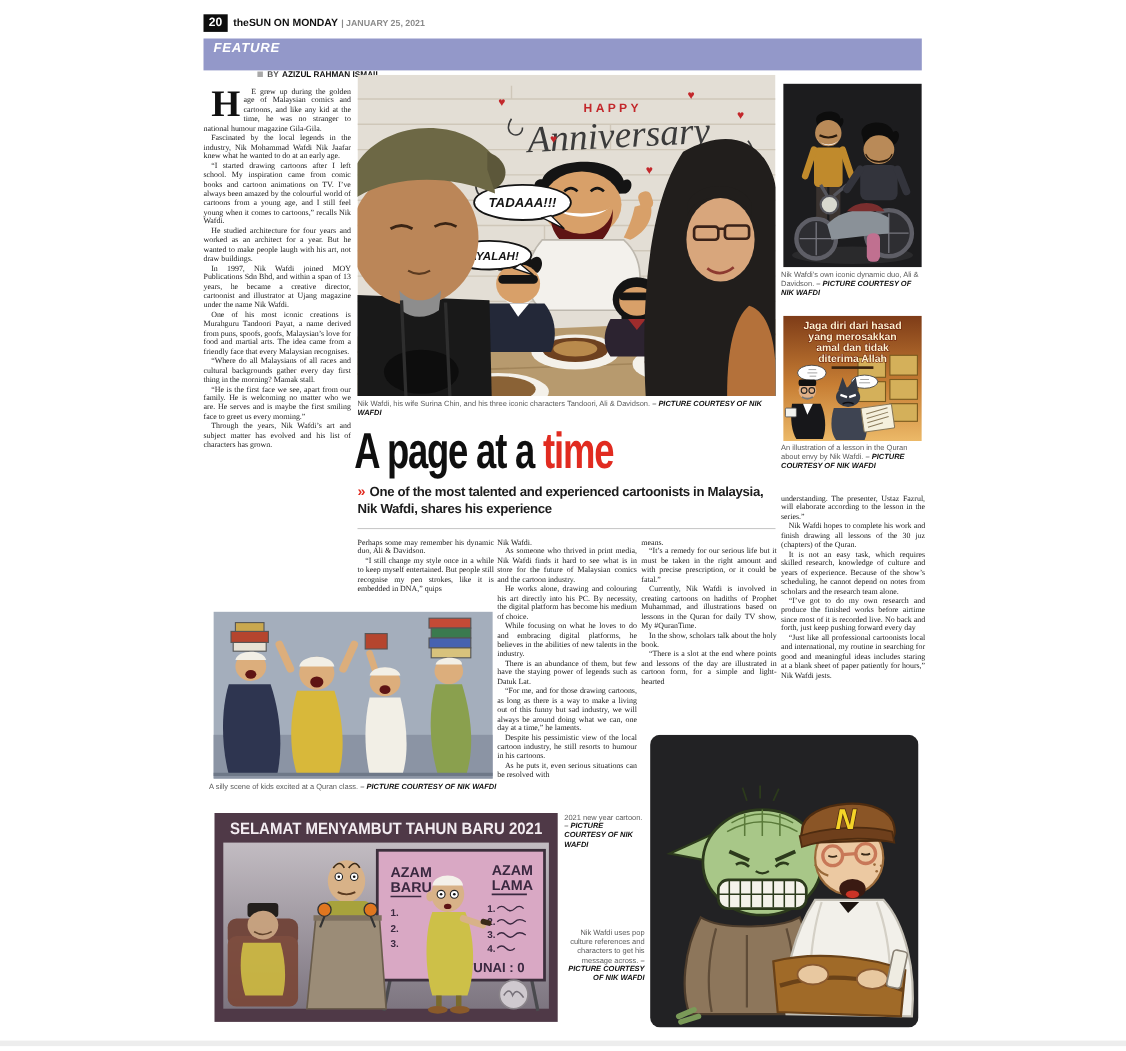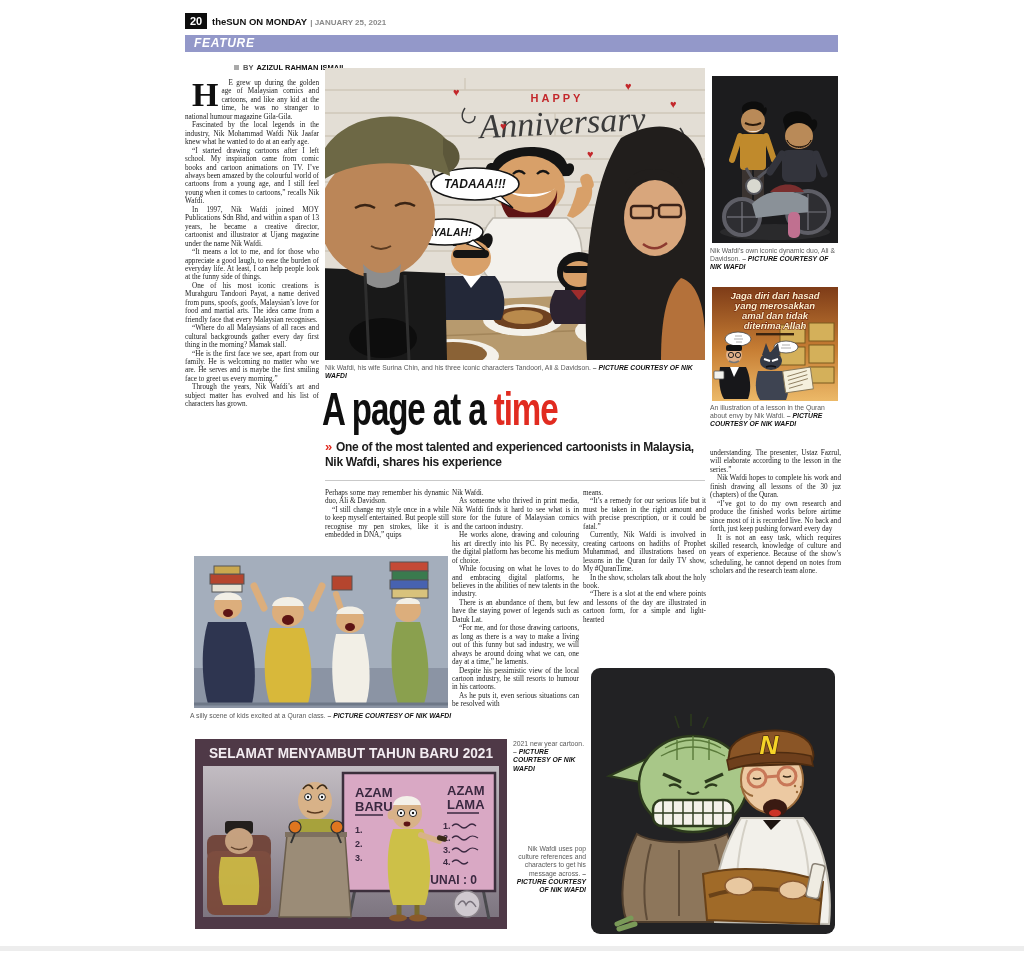--- a/index.html
+++ b/index.html
@@ -4,21 +4,21 @@
 <style>
   html,body{margin:0;padding:0;background:#fff;}
   #canvas{position:relative;width:1024px;height:955px;background:#fff;overflow:hidden;
           font-family:"Liberation Serif",serif;color:#1a1a1a;}
   .abs{position:absolute;}
   
   .pagenum{left:185px;top:13px;width:22px;height:16px;background:#0d0d0d;color:#fff;
            font:700 11px/16px "Liberation Sans",sans-serif;text-align:center;}
   .masthead{left:212px;top:16px;font:700 9.5px "Liberation Sans",sans-serif;color:#101010;white-space:nowrap;}
   .masthead .date{font-weight:700;color:#8a8a8a;font-size:8px;margin-left:3px;}
-  .featurebar{left:185px;top:35px;width:644px;height:17px;background:#9398c9;color:#fff;
+  .featurebar{left:185px;top:35px;width:644px;height:29px;background:#9398c9;color:#fff;
               font:italic 800 12px/17px "Liberation Sans",sans-serif;padding-left:9px;letter-spacing:.7px;}
   .byline{left:186px;top:63px;font:700 7.5px "Liberation Sans",sans-serif;color:#111;padding-left:48px;}
   .byline .sq{display:inline-block;width:5px;height:5px;background:#a9a9a9;margin-right:4px;}
   .byline .by{color:#555;margin-right:3px;}
   
   .bodycol{font-size:7.2px;line-height:8.45px;text-align:justify;}
   .bodycol p{margin:0;text-indent:7px;}
   .noindent p:first-child{text-indent:0;}
   .col1{left:185px;top:79px;width:134px;}
   .col2{left:325px;top:489px;width:124px;}
@@ -41,21 +41,21 @@
   .cap-main{left:325px;top:364px;width:378px;}
   .cap-class{left:190px;top:712px;width:262px;}
   .cap-duo{left:710px;top:247px;width:128px;}
   .cap-lesson{left:710px;top:404px;width:128px;}
   .cap-newyear{left:513px;top:740px;width:72px;}
   .cap-pop{left:509px;top:845px;width:77px;text-align:right;}
   
   .img-main{left:325px;top:68px;width:380px;height:292px;}
   .img-class{left:194px;top:556px;width:254px;height:152px;}
   .img-duo{left:712px;top:76px;width:126px;height:167px;}
-  .img-lesson{left:712px;top:287px;width:126px;height:114px;font-style:italic;}
+  .img-lesson{left:712px;top:287px;width:126px;height:114px;}
   .img-newyear{left:193px;top:739px;width:316px;height:190px;}
   .img-yoda{left:591px;top:668px;width:244px;height:266px;}
   .img-main svg,.img-class svg,.img-duo svg,.img-lesson svg,.img-newyear svg,.img-yoda svg{display:block;width:100%;height:100%;}
   .bottomstrip{left:0;top:946px;width:1024px;height:5px;background:#ededed;}
 </style>
 </head>
 <body>
 
 <div id="canvas">
 
@@ -67,22 +67,22 @@
 
   <div class="abs byline">
     <span class="sq"></span><span class="by">BY</span><span>AZIZUL RAHMAN ISMAIL</span>
   </div>
 
   <div class="abs bodycol col1">
     <p class="lead"><span class="dropcap">H</span><span>E grew up during the golden age of Malaysian comics and cartoons, and like any kid at the time, he was no stranger to national humour magazine Gila-Gila.</span></p>
     <div>
         <p>Fascinated by the local legends in the industry, Nik Mohammad Wafdi Nik Jaafar knew what he wanted to do at an early age.</p>
         <p>“I started drawing cartoons after I left school. My inspiration came from comic books and cartoon animations on TV. I’ve always been amazed by the colourful world of cartoons from a young age, and I still feel young when it comes to cartoons,” recalls Nik Wafdi.</p>
+        <p>He studied architecture for four years and worked as an architect for a year. But he wanted to make people laugh with his art, not draw buildings.</p>
         <p>In 1997, Nik Wafdi joined MOY Publications Sdn Bhd, and within a span of 13 years, he became a creative director, cartoonist and illustrator at Ujang magazine under the name Nik Wafdi.</p>
-        <p>“It means a lot to me, and for those who appreciate a good laugh, to ease the burden of everyday life. At least, I can help people look at the funny side of things.</p>
         <p>One of his most iconic creations is Murahguru Tandoori Payat, a name derived from puns, spoofs, goofs, Malaysian’s love for food and martial arts. The idea came from a friendly face that every Malaysian recognises.</p>
         <p>“Where do all Malaysians of all races and cultural backgrounds gather every day first thing in the morning? Mamak stall.</p>
         <p>“He is the first face we see, apart from our family. He is welcoming no matter who we are. He serves and is maybe the first smiling face to greet us every morning.”</p>
         <p>Through the years, Nik Wafdi’s art and subject matter has evolved and his list of characters has grown.</p>
       </div>
   </div>
 
   <div class="abs img-main">
     <svg viewBox="0 0 380 292">
       <rect width="380" height="292" fill="#e3ded5"></rect>
@@ -224,22 +224,23 @@
   <div class="abs bodycol noindent col4">
       <p>means.</p>
       <p>“It’s a remedy for our serious life but it must be taken in the right amount and with precise prescription, or it could be fatal.”</p>
       <p>Currently, Nik Wafdi is involved in creating cartoons on hadiths of Prophet Muhammad, and illustrations based on lessons in the Quran for daily TV show, My #QuranTime.</p>
       <p>In the show, scholars talk about the holy book.</p>
       <p>“There is a slot at the end where points and lessons of the day are illustrated in cartoon form, for a simple and light-hearted</p>
     </div>
   <div class="abs bodycol noindent col5">
       <p>understanding. The presenter, Ustaz Fazrul, will elaborate according to the lesson in the series.”</p>
       <p>Nik Wafdi hopes to complete his work and finish drawing all lessons of the 30 juz (chapters) of the Quran.</p>
+      <p>It is not an easy task, which requires skilled research, knowledge of culture and years of experience. Because of the show’s scheduling, he cannot depend on notes from scholars and the research team alone.</p>
       <p>“I’ve got to do my own research and produce the finished works before airtime since most of it is recorded live. No back and forth, just keep pushing forward every day</p>
-      <p>It is not an easy task, which requires skilled research, knowledge of culture and years of experience. Because of the show’s scheduling, he cannot depend on notes from scholars and the research team alone.</p>
+      <p>“Just like all professional cartoonists local and international, my routine in searching for good and meaningful ideas includes staring at a blank sheet of paper patiently for hours,” Nik Wafdi jests.</p>
     </div>
 
   <div class="abs img-class">
     <svg viewBox="0 0 254 152">
       <rect width="254" height="152" fill="#a4aebc"></rect>
       <rect y="112" width="254" height="40" fill="#8ب" fill-opacity="0"></rect>
       <rect y="112" width="254" height="40" fill="#8b94a4"></rect>
 
       <g>
         <rect x="18" y="28" width="30" height="8" fill="#e7e2d4" stroke="#555" stroke-width="1"></rect>

